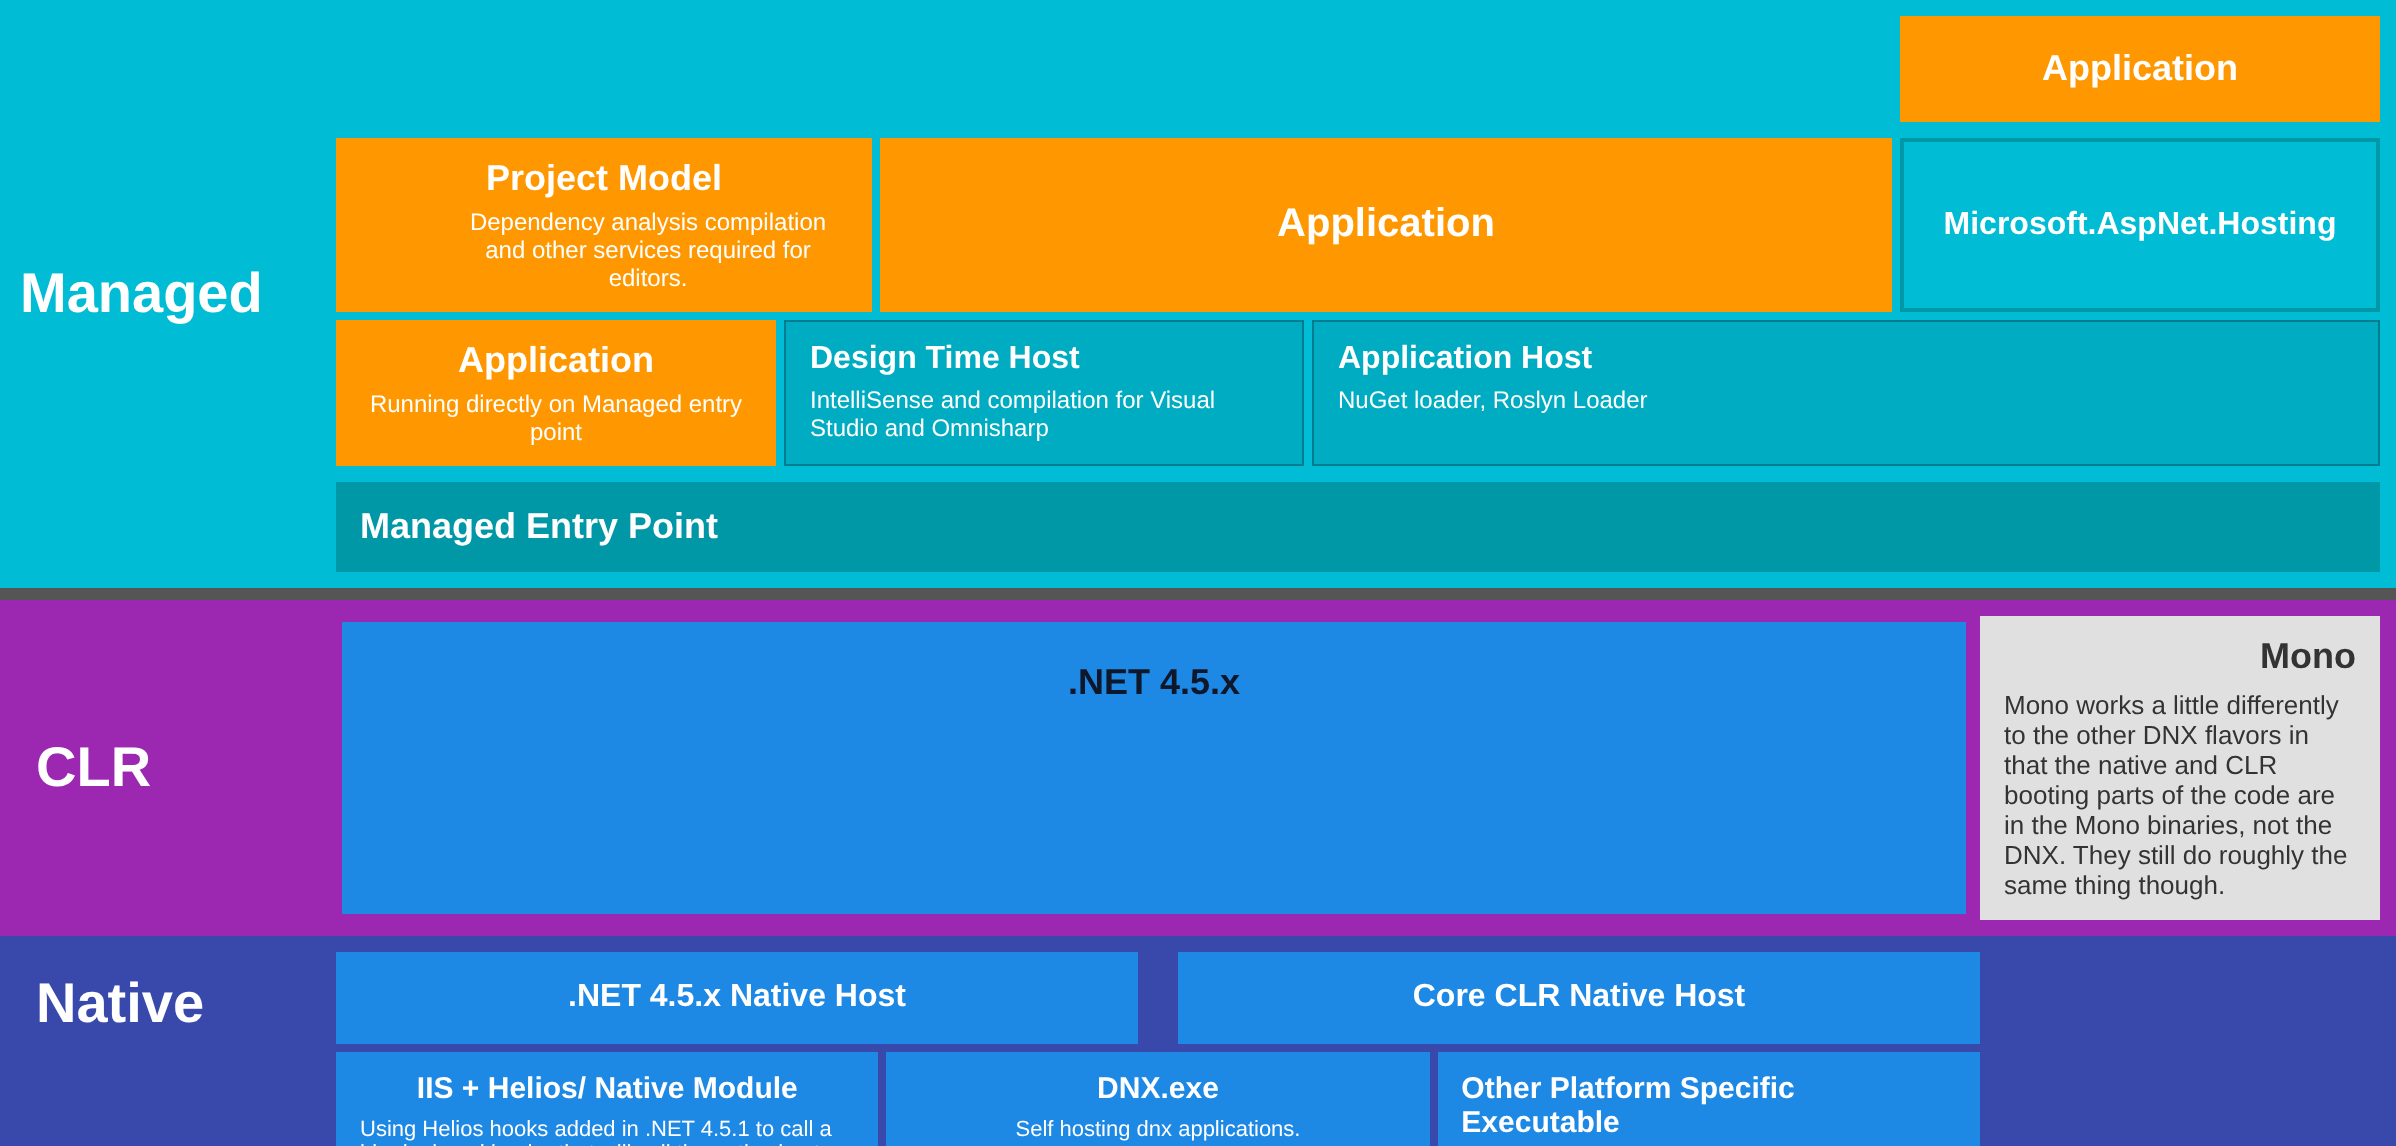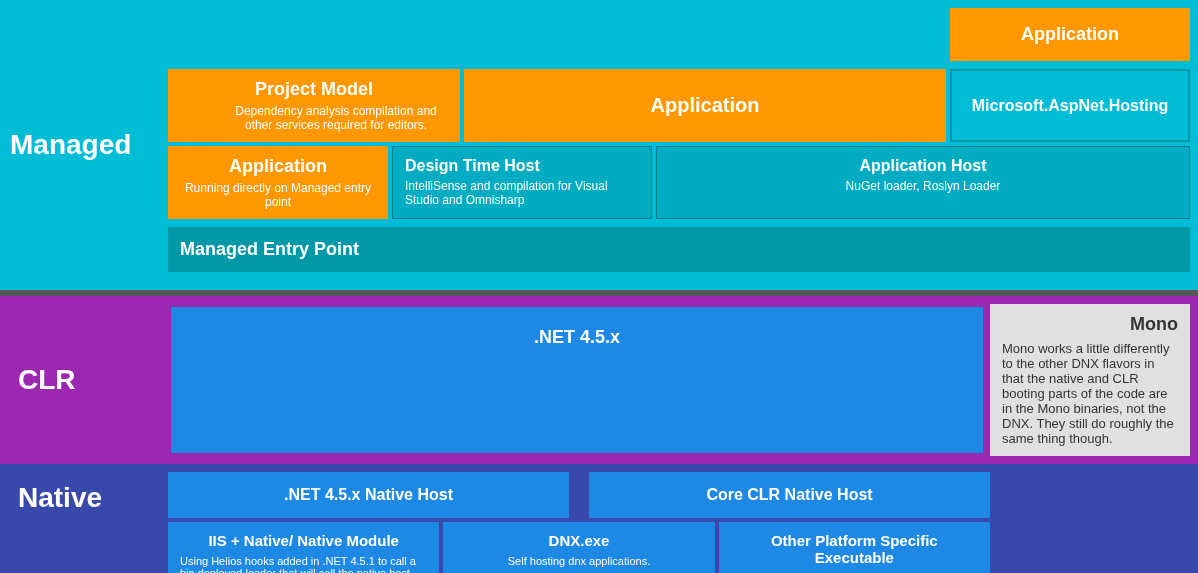--- a/index.html
+++ b/index.html
@@ -56,21 +56,21 @@
     .second-row {
       display: flex;
       gap: 4px;
     }
 
     .project-model-box {
       background: #ff9800;
       color: white;
       text-align: center;
       padding: 10px 12px;
-      width: 292px;
+      width: 268px;
       flex-shrink: 0;
     }
 
     .project-model-box .title {
       font-size: 18px;
       font-weight: bold;
       margin-bottom: 4px;
     }
 
     .project-model-box .subtitle {
@@ -147,21 +147,21 @@
     }
 
     .design-time-box .subtitle {
       font-size: 12px;
     }
 
     .app-host-box {
       background: #00acc1;
       border: 1px solid #007c91;
       color: white;
-      text-align: center;
+      text-align: left;
       padding: 10px 12px;
       flex: 1;
     }
 
     .app-host-box .title {
       font-size: 16px;
       font-weight: bold;
       margin-bottom: 4px;
     }
 
@@ -207,21 +207,21 @@
 
     .clr-inner {
       flex: 1;
       display: flex;
       gap: 4px;
     }
 
     .net45-box {
       background: #1e88e5;
       border: 3px solid #9c27b0;
-      color: #ffffff;
+      color: #0f172a;
       font-size: 18px;
       font-weight: bold;
       text-align: center;
       padding: 20px;
       flex: 1;
     }
 
     .core-clr-box {
       background: #1e88e5;
       border: 3px solid #9c27b0;
@@ -347,21 +347,21 @@
       background: #1e88e5;
       color: white;
       padding: 10px 12px;
       flex: 1;
     }
 
     .other-platform-box .title {
       font-size: 15px;
       font-weight: bold;
       margin-bottom: 6px;
-      text-align: center;
+      text-align: left;
     }
 
     .other-platform-box .subtitle {
       font-size: 11px;
       text-align: center;
     }
 
     .native-right-placeholder {
       width: 200px;
       flex-shrink: 0;
@@ -438,21 +438,21 @@
         <div class="net45-native-box">
           <span>.NET 4.5.x  Native Host</span>
         </div>
         <div class="core-clr-native-box">
           <span>Core CLR Native Host</span>
         </div>
       </div>
 
       <div class="native-bottom-row">
         <div class="iis-box">
-          <div class="title">IIS + Native/ Native Module</div>
+          <div class="title">IIS + Helios/ Native Module</div>
           <div class="subtitle">Using Helios hooks added in .NET 4.5.1 to call a bin deployed loader that will call the native host</div>
         </div>
         <div class="dnx-box">
           <div class="title">DNX.exe</div>
           <div class="subtitle">Self hosting dnx applications.</div>
         </div>
         <div class="other-platform-box">
           <div class="title">Other Platform Specific Executable</div>
           <div class="subtitle">DNX.exe equivalent for other platforms</div>
         </div>

